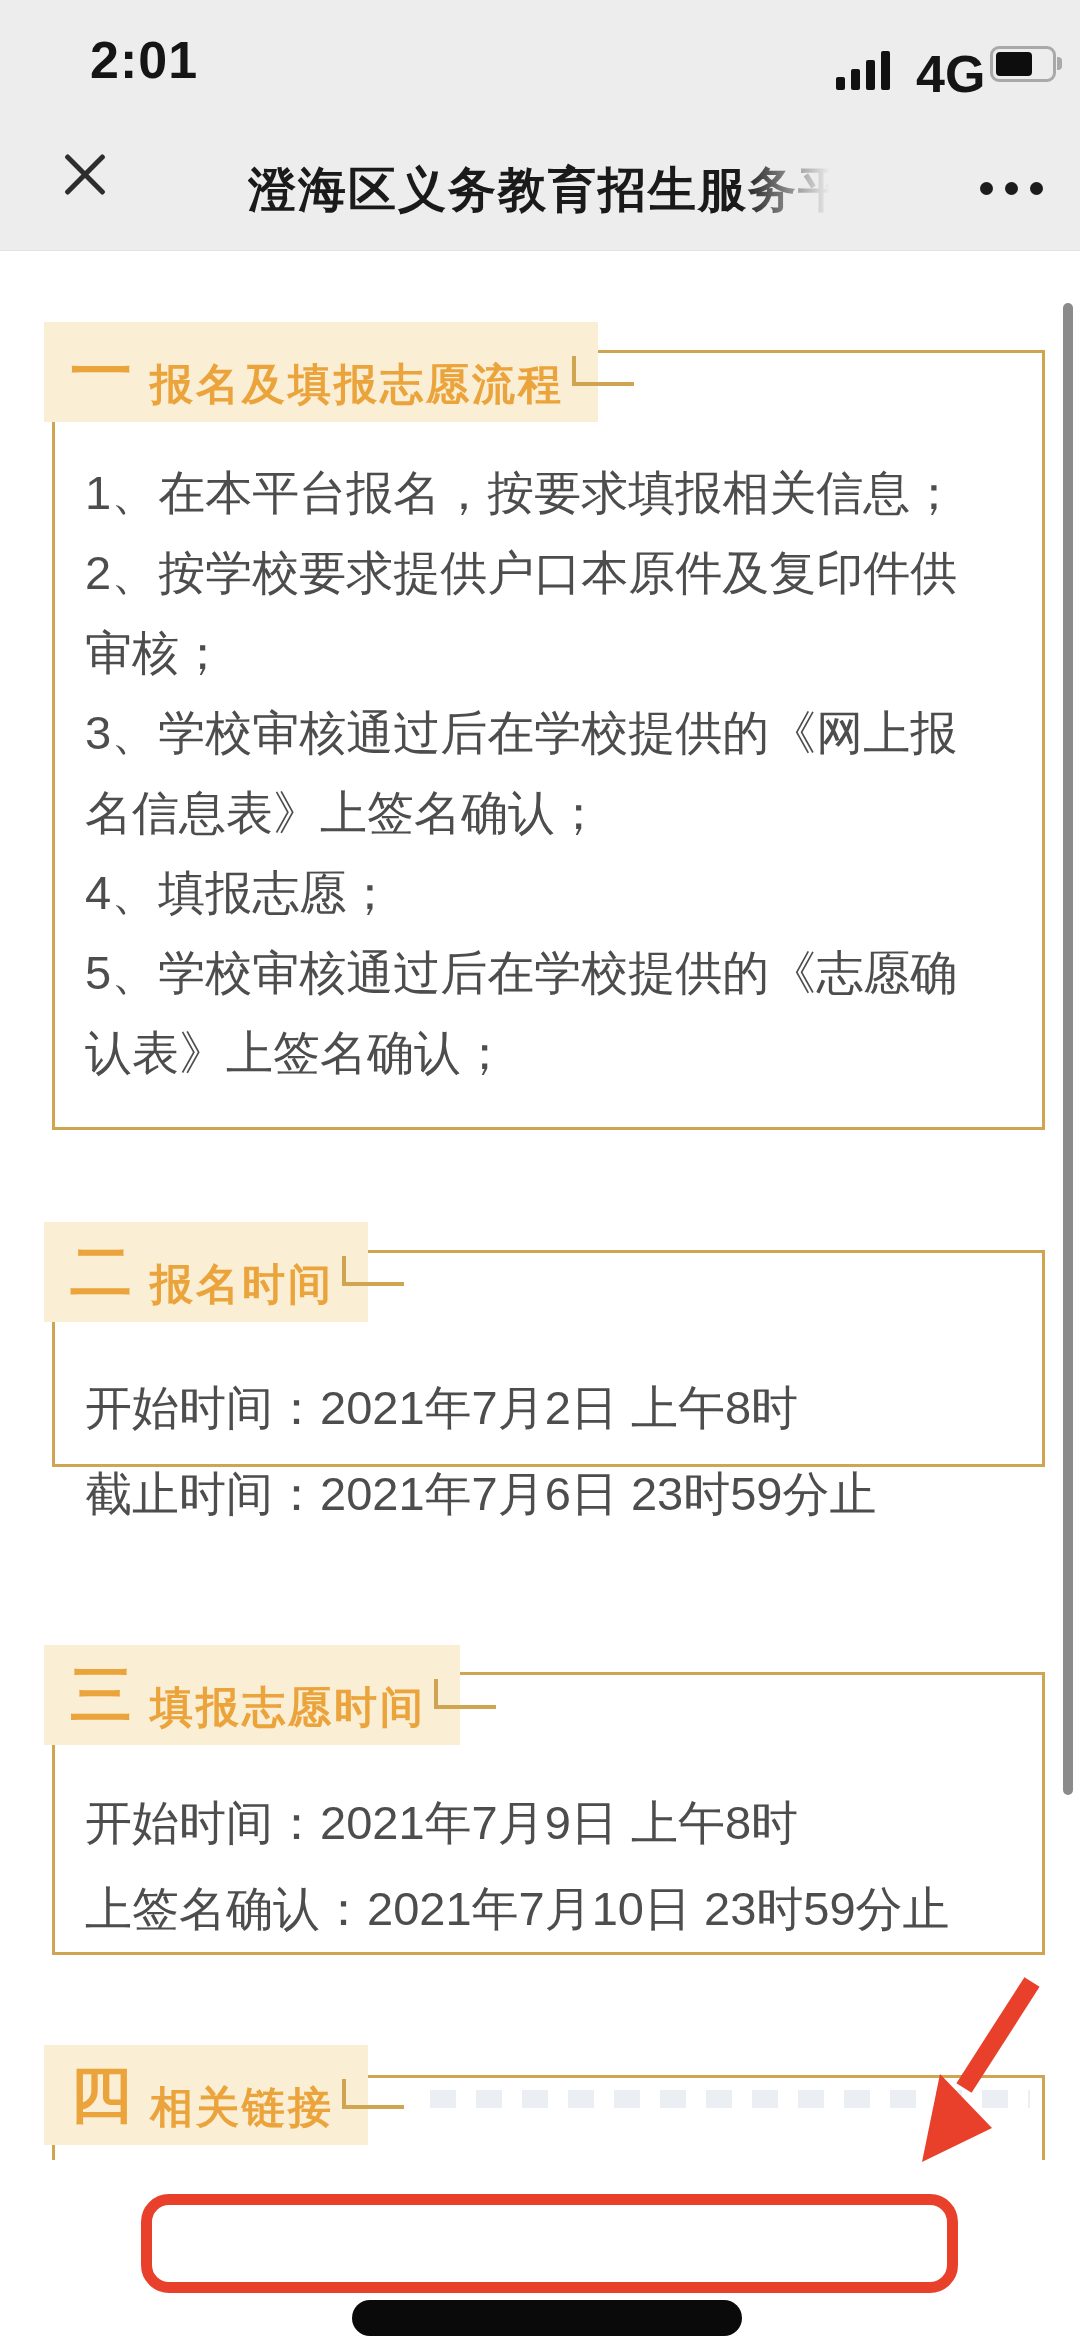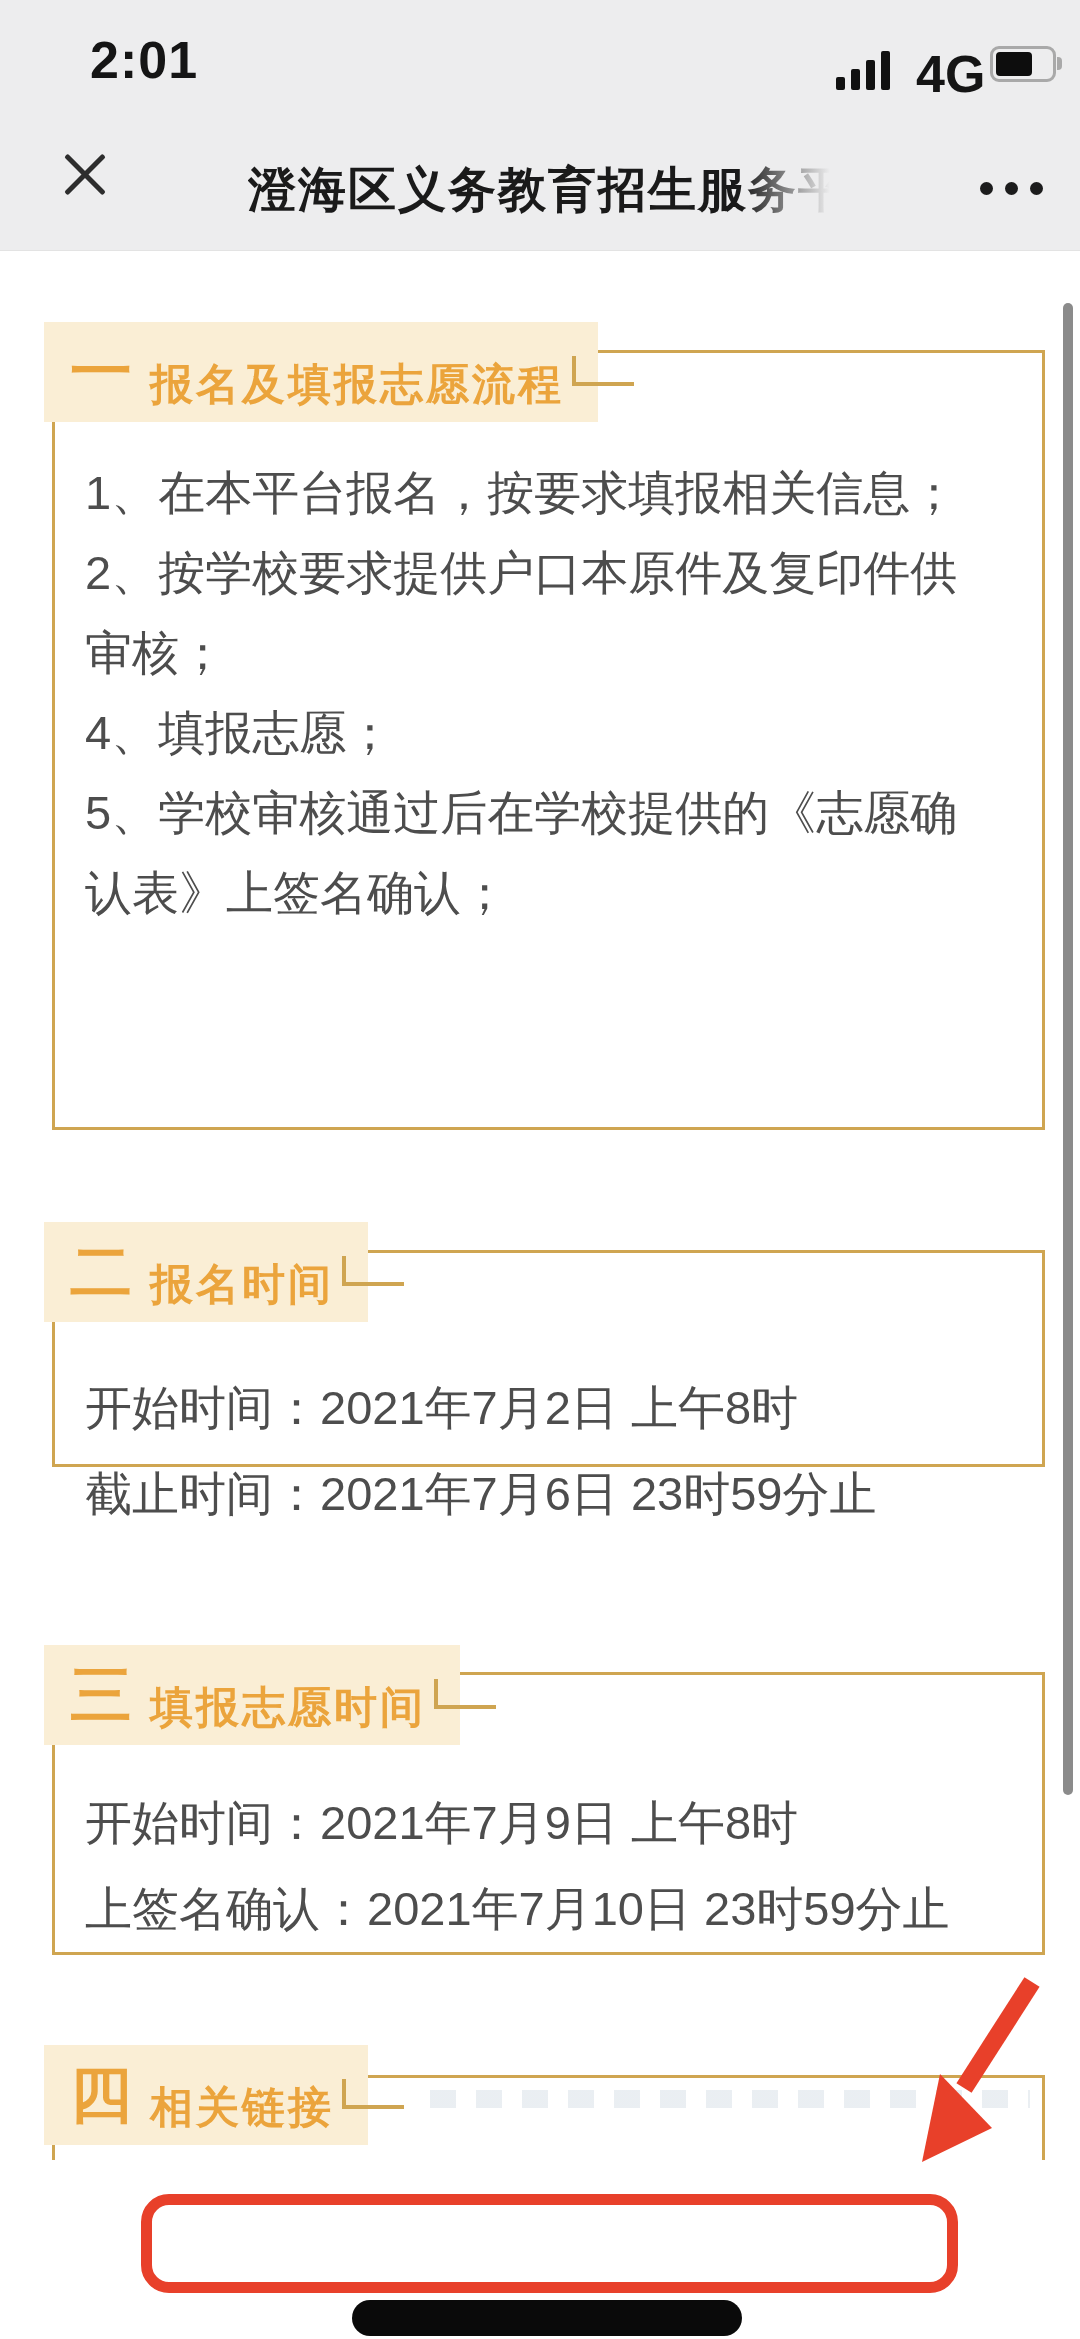--- a/index.html
+++ b/index.html
@@ -95,20 +95,21 @@
   <div class="more">
       <i></i>
       <i></i>
       <i></i>
     </div>
 
   <div class="box box1">
     <div class="boxbody">
       <p>1、在本平台报名，按要求填报相关信息；</p>
       <p>2、按学校要求提供户口本原件及复印件供审核；</p>
+      <p>3、学校审核通过后在学校提供的《网上报名信息表》上签名确认；</p>
       <p>4、填报志愿；</p>
       <p>5、学校审核通过后在学校提供的《志愿确认表》上签名确认；</p>
     </div>
   </div>
   <div class="sechead h1">
     <div class="seclabel">
       <span class="secnum">一</span>
       <span class="sectitle">报名及填报志愿流程</span>
     </div>
     <div class="bracket"></div>

